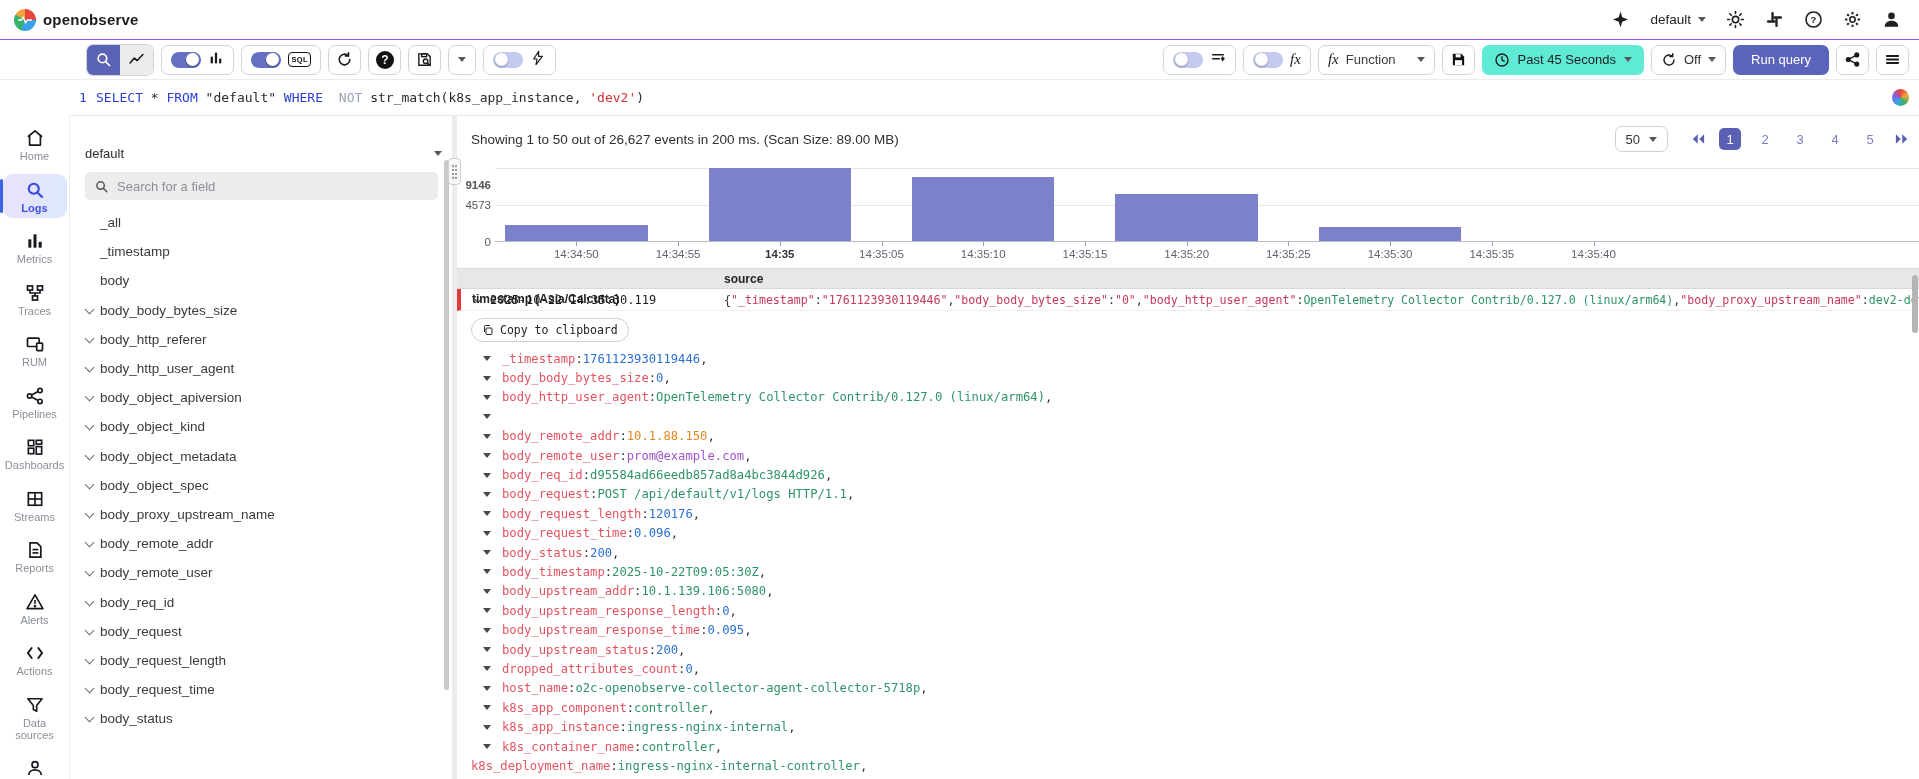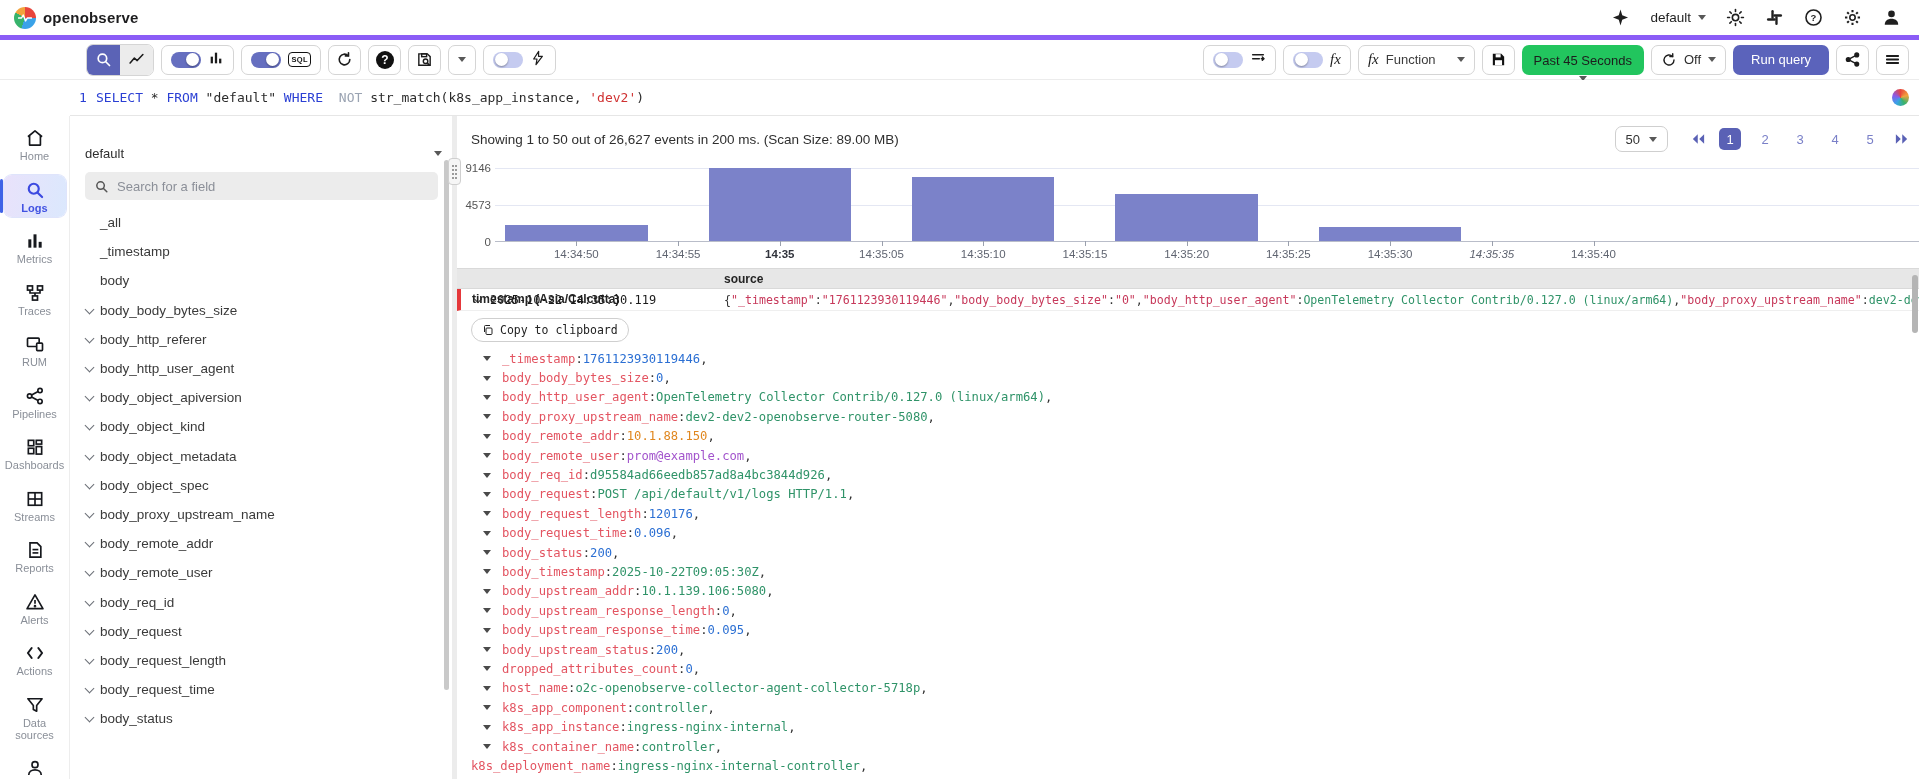--- a/index.html
+++ b/index.html
@@ -2,21 +2,21 @@
 <html><head>
 <meta charset="utf-8">
 <style>
   * { margin:0; padding:0; box-sizing:border-box; }
   html,body { background:#fff; }
   body { font-family:"Liberation Sans", sans-serif; color:#2b2b2b; }
   .app { position:relative; width:1919px; height:779px; background:#fff; overflow:hidden; }
 
   
   .topbar { position:absolute; top:0; left:0; right:0; height:40px; background:#fff;
-            border-bottom:5px solid #8b5cf6; display:flex; align-items:center;
+            border-bottom:1px solid #8b5cf6; display:flex; align-items:center;
             justify-content:space-between; padding:0 18px 0 14px; }
   .brand { display:flex; align-items:center; gap:7px; }
   .logo { width:22px; height:22px; border-radius:50%;
           background:conic-gradient(#e8453c 0 90deg,#3aa2e8 90deg 200deg,#37b36b 200deg 300deg,#f2a33c 300deg 360deg);
           display:flex; align-items:center; justify-content:center; }
   .logo svg { width:14px; height:10px; }
   .brand-text { font-size:15px; font-weight:bold; color:#1d1d1f; letter-spacing:.2px; }
   .topbar-right { display:flex; align-items:center; gap:20px; }
   .ticon { width:19px; height:19px; color:#1f1f1f; display:inline-flex; align-items:center; justify-content:center; }
   .ticon svg { width:19px; height:19px; }
@@ -44,22 +44,22 @@
   .toggle::after { content:""; position:absolute; top:1.5px; width:13px; height:13px; border-radius:50%;
                    background:#fff; box-shadow:0 1px 2px rgba(0,0,0,.35); }
   .toggle.on  { background:#666fc0; } .toggle.on::after  { left:15px; }
   .toggle.off { background:#c5cbf0; } .toggle.off::after { left:2px; }
   .sql-badge { font-size:7.5px; font-weight:bold; border:1.6px solid #111; border-radius:4px;
                padding:2px 2.5px; color:#111; letter-spacing:.3px; }
   .help-dot { width:18px; height:18px; border-radius:50%; background:#111; color:#fff; font-size:12px;
               font-weight:bold; display:inline-flex; align-items:center; justify-content:center; }
   .fx { font-family:"Liberation Serif", serif; font-style:italic; font-size:15px; color:#1c1c1c; }
   .fn-label { font-size:13px; color:#3c3c3c; padding-right:14px; }
-  .time-pill { height:30px; border-radius:7px; background:#22c55e; display:inline-flex; align-items:center;
-               gap:8px; padding:0 12px; cursor:pointer;flex-direction:column; }
+  .time-pill { height:30px; border-radius:7px; background:#5eead4; display:inline-flex; align-items:center;
+               gap:8px; padding:0 12px; cursor:pointer; }
   .time-pill svg { width:16px; height:16px; }
   .time-pill span { font-size:13px; color:#1d1d1d; }
   .run-btn { height:30px; background:#5b63bb; color:#fff; border:none; border-radius:7px;
              font-size:13px; padding:0 18px; cursor:pointer; font-family:inherit; }
 
   
   .query-row { position:absolute; top:80px; left:70px; right:0; height:36px; background:#fff;
                border-bottom:1px solid #e6e6e6; display:flex; align-items:center;
                font-family:"DejaVu Sans Mono", monospace; font-size:13px; }
   .q-gutter { width:26px; text-align:center; color:#2a3fd4; flex:none; }
@@ -637,24 +637,24 @@
         <div class="xaxis" id="xaxis">
             <span class="xlab" style="left: 5.71429%;">14:34:50</span>
             <span class="xlab" style="left: 12.8571%;">14:34:55</span>
             <span class="xlab bold" style="left: 20%;">14:35</span>
             <span class="xlab" style="left: 27.1429%;">14:35:05</span>
             <span class="xlab" style="left: 34.2857%;">14:35:10</span>
             <span class="xlab" style="left: 41.4286%;">14:35:15</span>
             <span class="xlab" style="left: 48.5714%;">14:35:20</span>
             <span class="xlab" style="left: 55.7143%;">14:35:25</span>
             <span class="xlab" style="left: 62.8571%;">14:35:30</span>
-            <span class="xlab" style="left: 70%; font-style: italic;">14:35:35</span>
+            <span class="xlab" style="left: 70%;">14:35:35</span>
             <span class="xlab" style="left: 77.1429%;">14:35:40</span>
           </div>
-        <span class="ylab" id="ylab-top" style="top: 4px;">9146</span>
+        <span class="ylab" id="ylab-top" style="top: 21px; font-weight: bold;">9146</span>
         <span class="ylab" id="ylab-mid" style="top: 41px;">4573</span>
         <span class="ylab" id="ylab-zero" style="top: 78px;">0</span>
       </div>
 
       <div class="grid-header">
         <div class="gh-ts">timestamp (Asia/Calcutta)</div>
         <div class="gh-src">source</div>
       </div>
 
       <div class="grid-row">
@@ -681,21 +681,20 @@
             <div class="d-row">
               <span class="d-tri"></span>
               <span><span class="d-key">body_body_bytes_size</span><span class="d-colon">:</span><span class="v-number">0</span><span class="d-comma">,</span></span>
             </div>
             <div class="d-row">
               <span class="d-tri"></span>
               <span><span class="d-key">body_http_user_agent</span><span class="d-colon">:</span><span class="v-string">OpenTelemetry Collector Contrib/0.127.0 (linux/arm64)</span><span class="d-comma">,</span></span>
             </div>
             <div class="d-row">
               <span class="d-tri"></span>
-              <span><span class="d-key">body_proxy_upstream_name</span><span class="d-colon">:</span><span class="v-string">dev2-dev2-openobserve-router-5080</span><span class="d-comma">,</span></span>
             </div>
             <div class="d-row">
               <span class="d-tri"></span>
               <span><span class="d-key">body_remote_addr</span><span class="d-colon">:</span><span class="v-ip">10.1.88.150</span><span class="d-comma">,</span></span>
             </div>
             <div class="d-row">
               <span class="d-tri"></span>
               <span><span class="d-key">body_remote_user</span><span class="d-colon">:</span><span class="v-email">prom@example.com</span><span class="d-comma">,</span></span>
             </div>
             <div class="d-row">

